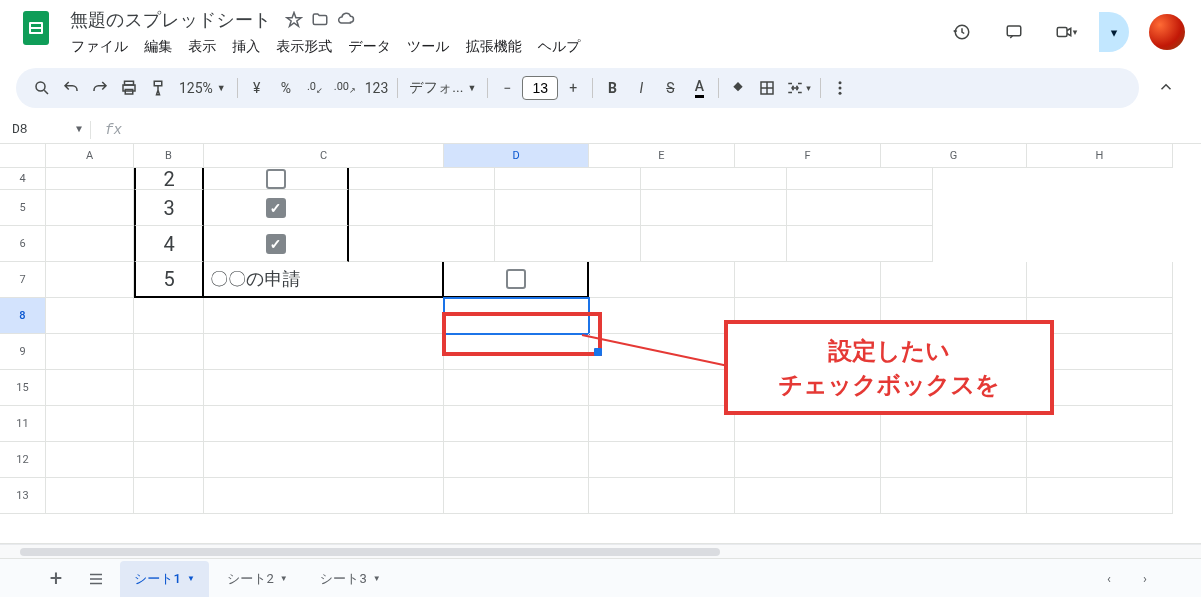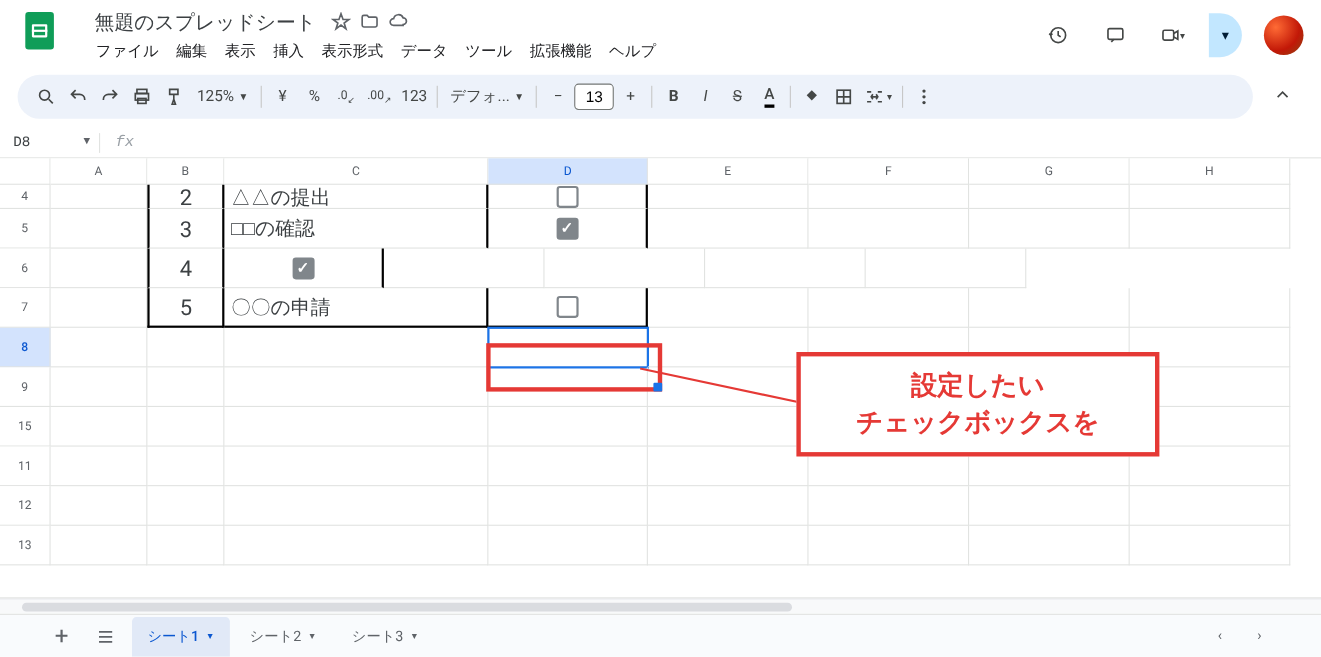--- a/index.html
+++ b/index.html
@@ -1,19 +1,19 @@
 <!DOCTYPE html>
 <html><head>
 <meta charset="utf-8">
 <style>
 * { box-sizing: border-box; margin: 0; padding: 0; }
 body { font-family: "Google Sans", Roboto, Arial, sans-serif; font-size: 13px; color: #3c4043; background: #fff; overflow: hidden; width: 1201px; height: 597px; position: relative; }
 
 
-.header { display: flex; align-items: flex-start; padding: 8px 16px 0 16px; gap: 24px; }
+.header { display: flex; align-items: flex-start; padding: 8px 16px 0 16px; gap: 8px; }
 .logo { width: 40px; height: 40px; display: flex; align-items: center; justify-content: center; }
 .logo-box { width: 26px; height: 34px; background: #0f9d58; border-radius: 3px; position: relative; display:flex; align-items:center; justify-content:center;}
 .logo-lines { width: 14px; height: 12px; border: 2px solid #fff; border-radius:1px; }
 .logo-lines::before { content:''; position:absolute; width:14px; height:2px; background:#fff; top:50%; left:50%; transform:translate(-50%,-50%);}
 .title-area { flex: 1; }
 .title-row { display: flex; align-items: center; gap: 8px; height: 24px; }
 .doc-title { font-size: 18px; color: #3c4043; padding: 2px 6px; border-radius: 4px; }
 .title-icon { width: 18px; height: 18px; color: #5f6368; display:flex; align-items:center; justify-content:center;}
 .menu-row { display: flex; gap: 2px; margin-top: 2px; }
 .menu-item { padding: 4px 7px; font-size: 14px; color: #202124; border-radius: 4px; cursor: pointer; }
@@ -287,33 +287,31 @@
         <div class="row-h">9</div>
         <div class="row-h">15</div>
         <div class="row-h">11</div>
         <div class="row-h">12</div>
         <div class="row-h">13</div>
       </div>
     <div class="cells" id="cells">
         <div class="cell-row first">
           <div class="cell" style="width: 88px;"></div>
           <div class="cell num b-cell-l b-cell-r" style="width: 70px; border-left: 2px solid rgb(0, 0, 0); border-right: 2px solid rgb(0, 0, 0);">2</div>
-          <div class="cell task" style="width: 240px; border-right: 2px solid rgb(0, 0, 0);">△△の提出</div>
           <div class="cell chk-cell" style="width: 145px; border-right: 2px solid rgb(0, 0, 0);">
             <div class="cbox"></div>
           </div>
           <div class="cell" style="width: 146px;"></div>
           <div class="cell" style="width: 146px;"></div>
           <div class="cell" style="width: 146px;"></div>
           <div class="cell" style="width: 146px;"></div>
         </div>
         <div class="cell-row">
           <div class="cell" style="width: 88px;"></div>
           <div class="cell num b-cell-l b-cell-r" style="width: 70px; border-left: 2px solid rgb(0, 0, 0); border-right: 2px solid rgb(0, 0, 0);">3</div>
-          <div class="cell task" style="width: 240px; border-right: 2px solid rgb(0, 0, 0);">□□の確認</div>
           <div class="cell chk-cell" style="width: 145px; border-right: 2px solid rgb(0, 0, 0);">
             <div class="cbox checked"></div>
           </div>
           <div class="cell" style="width: 146px;"></div>
           <div class="cell" style="width: 146px;"></div>
           <div class="cell" style="width: 146px;"></div>
           <div class="cell" style="width: 146px;"></div>
         </div>
         <div class="cell-row">
           <div class="cell" style="width: 88px;"></div>

